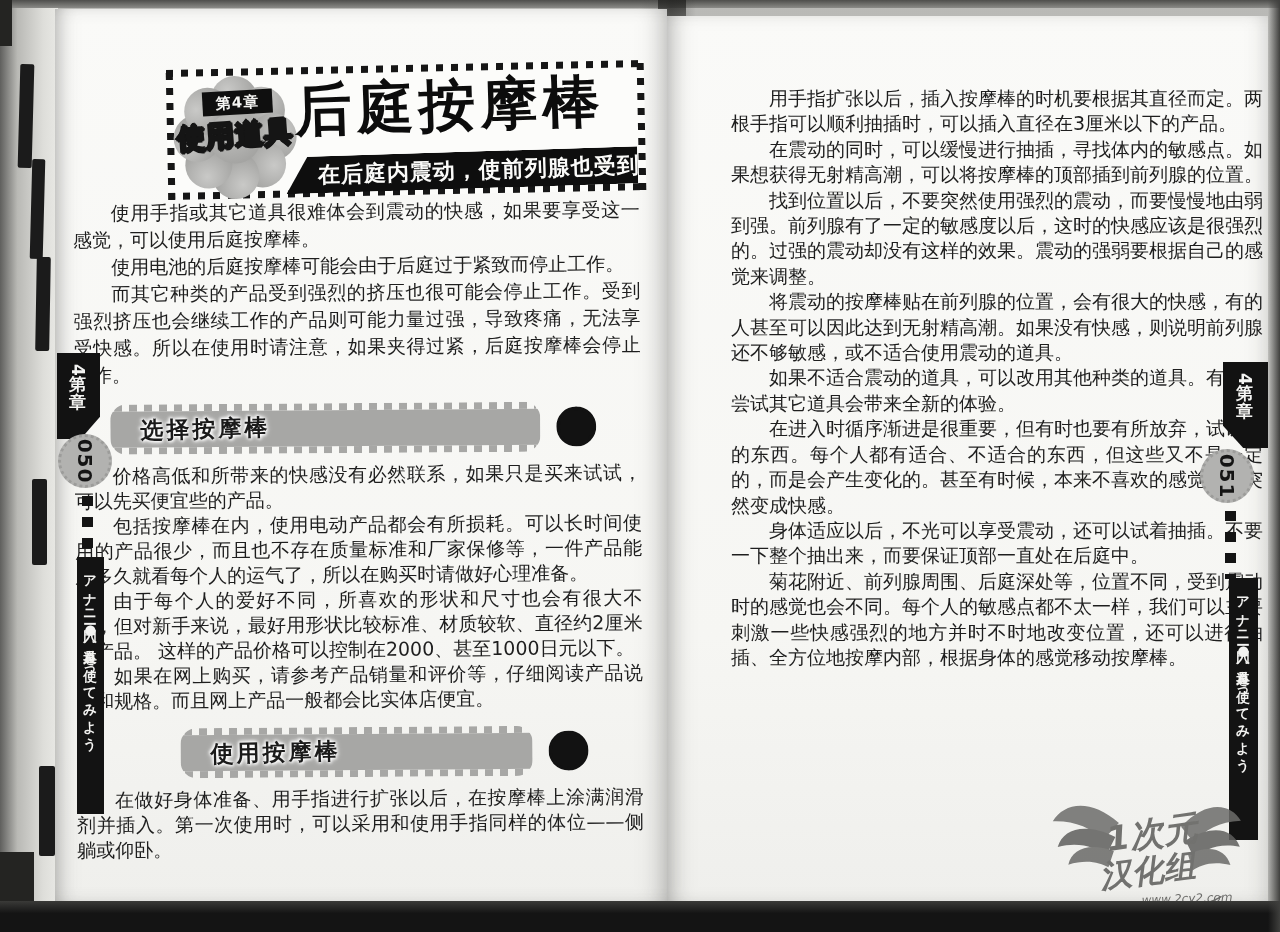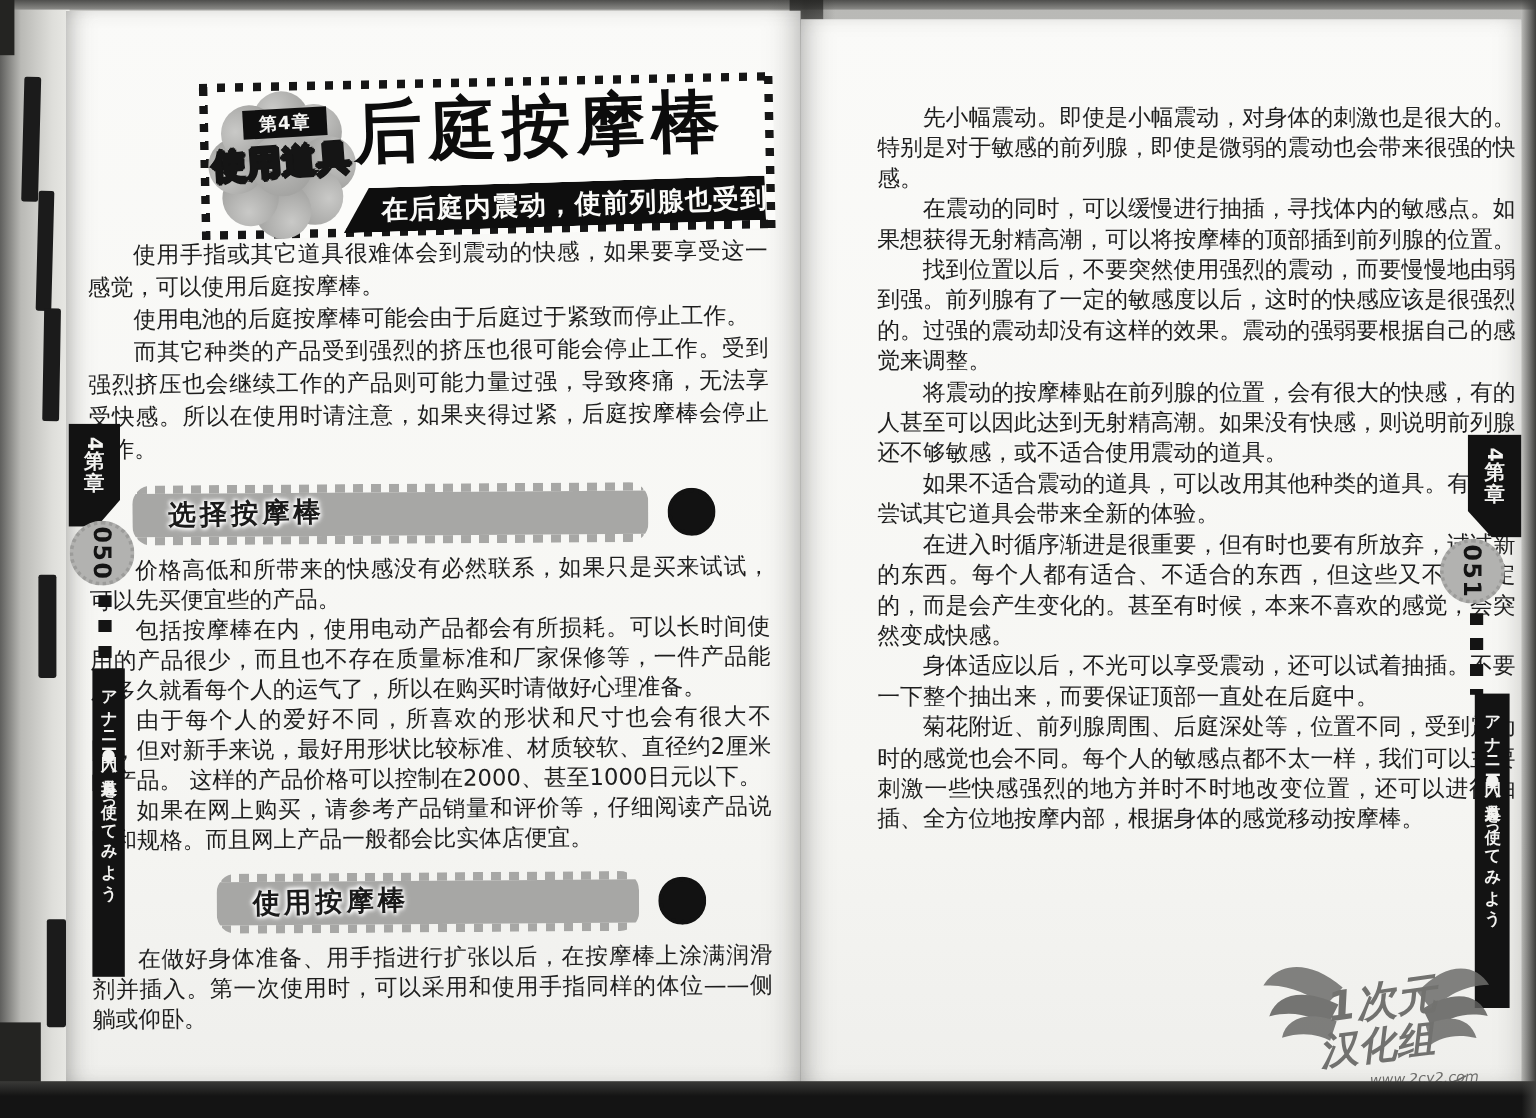--- a/index.html
+++ b/index.html
@@ -172,21 +172,21 @@
       <span>050</span>
     </div>
     <div class="dot-line dots-left"></div>
     <div class="spine-bar spine-left">
       <span>アナニー入門●道具を使ってみよう</span>
     </div>
   </div>
 
   <div class="page page-right">
     <div class="col col-right">
-        <p>先小幅震动。即使是小幅震动，对身体的刺激也是很大的。特别是对于敏感的前列腺，即使是微弱的震动也会带来很强的快感。</p>
+        <p>用手指扩张以后，插入按摩棒的时机要根据其直径而定。两根手指可以顺利抽插时，可以插入直径在3厘米以下的产品。</p>
         <p>在震动的同时，可以缓慢进行抽插，寻找体内的敏感点。如果想获得无射精高潮，可以将按摩棒的顶部插到前列腺的位置。</p>
         <p>找到位置以后，不要突然使用强烈的震动，而要慢慢地由弱到强。前列腺有了一定的敏感度以后，这时的快感应该是很强烈的。过强的震动却没有这样的效果。震动的强弱要根据自己的感觉来调整。</p>
         <p>将震动的按摩棒贴在前列腺的位置，会有很大的快感，有的人甚至可以因此达到无射精高潮。如果没有快感，则说明前列腺还不够敏感，或不适合使用震动的道具。</p>
         <p>如果不适合震动的道具，可以改用其他种类的道具。有时候尝试其它道具会带来全新的体验。</p>
         <p>在进入时循序渐进是很重要，但有时也要有所放弃，试试新的东西。每个人都有适合、不适合的东西，但这些又不是一定的，而是会产生变化的。甚至有时候，本来不喜欢的感觉，会突然变成快感。</p>
         <p>身体适应以后，不光可以享受震动，还可以试着抽插。不要一下整个抽出来，而要保证顶部一直处在后庭中。</p>
         <p>菊花附近、前列腺周围、后庭深处等，位置不同，受到震动时的感觉也会不同。每个人的敏感点都不太一样，我们可以主要刺激一些快感强烈的地方并时不时地改变位置，还可以进行抽插、全方位地按摩内部，根据身体的感觉移动按摩棒。</p>
       </div>
 
     <div class="chap-tab tab-right">

